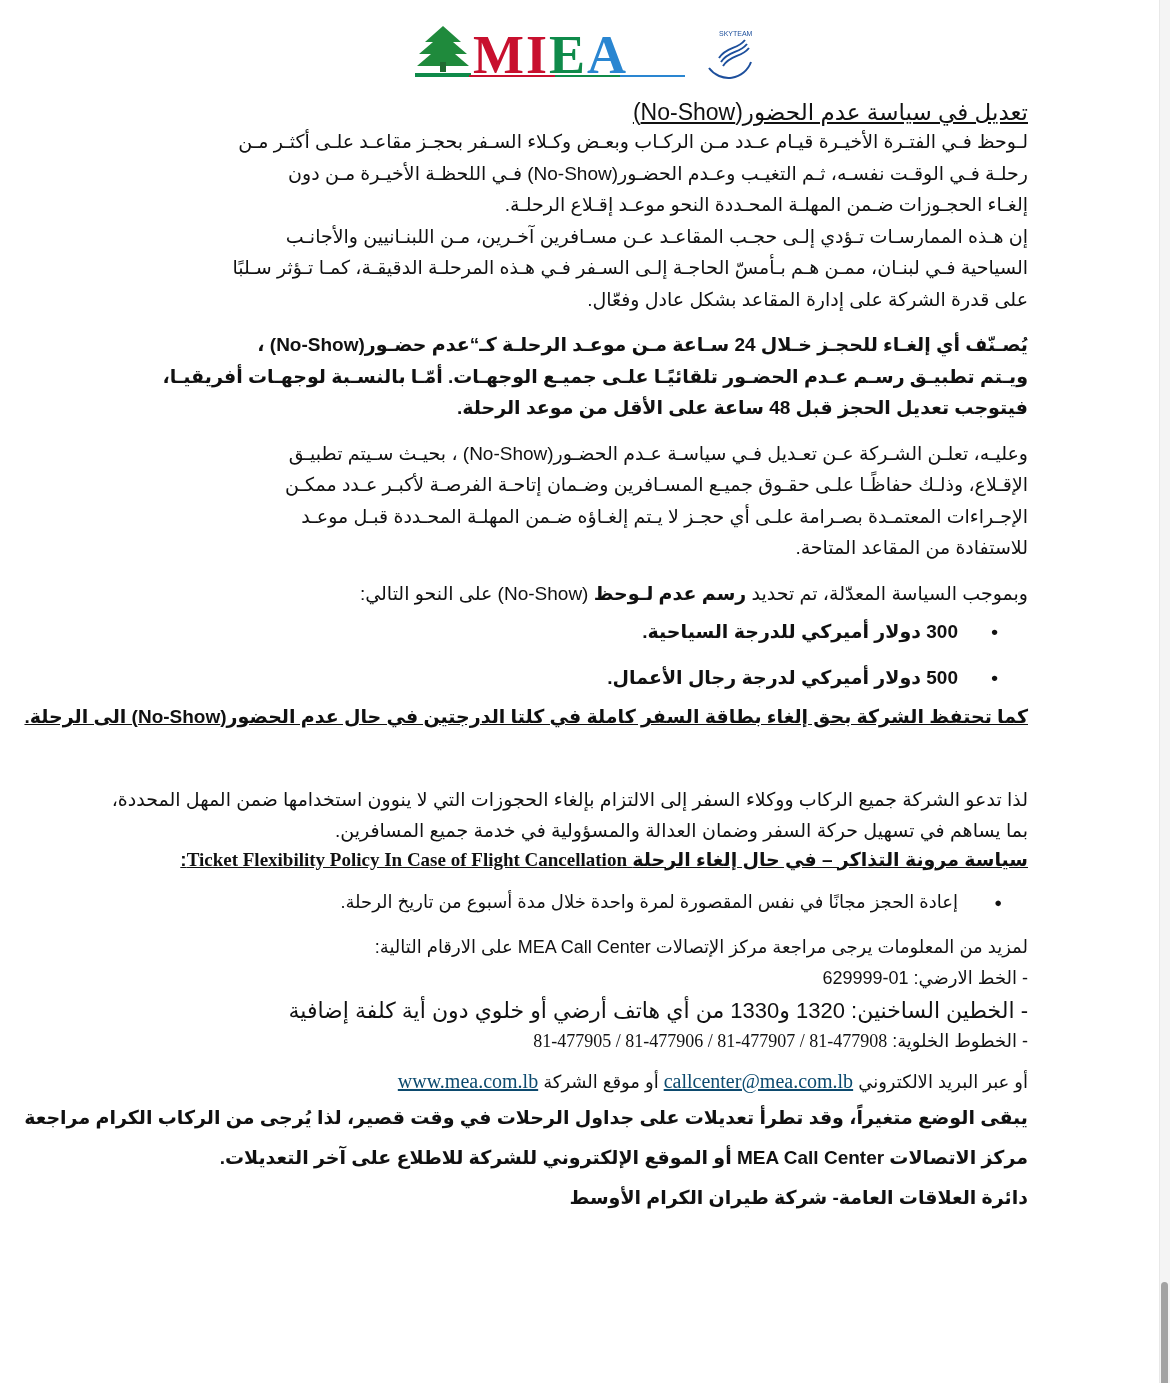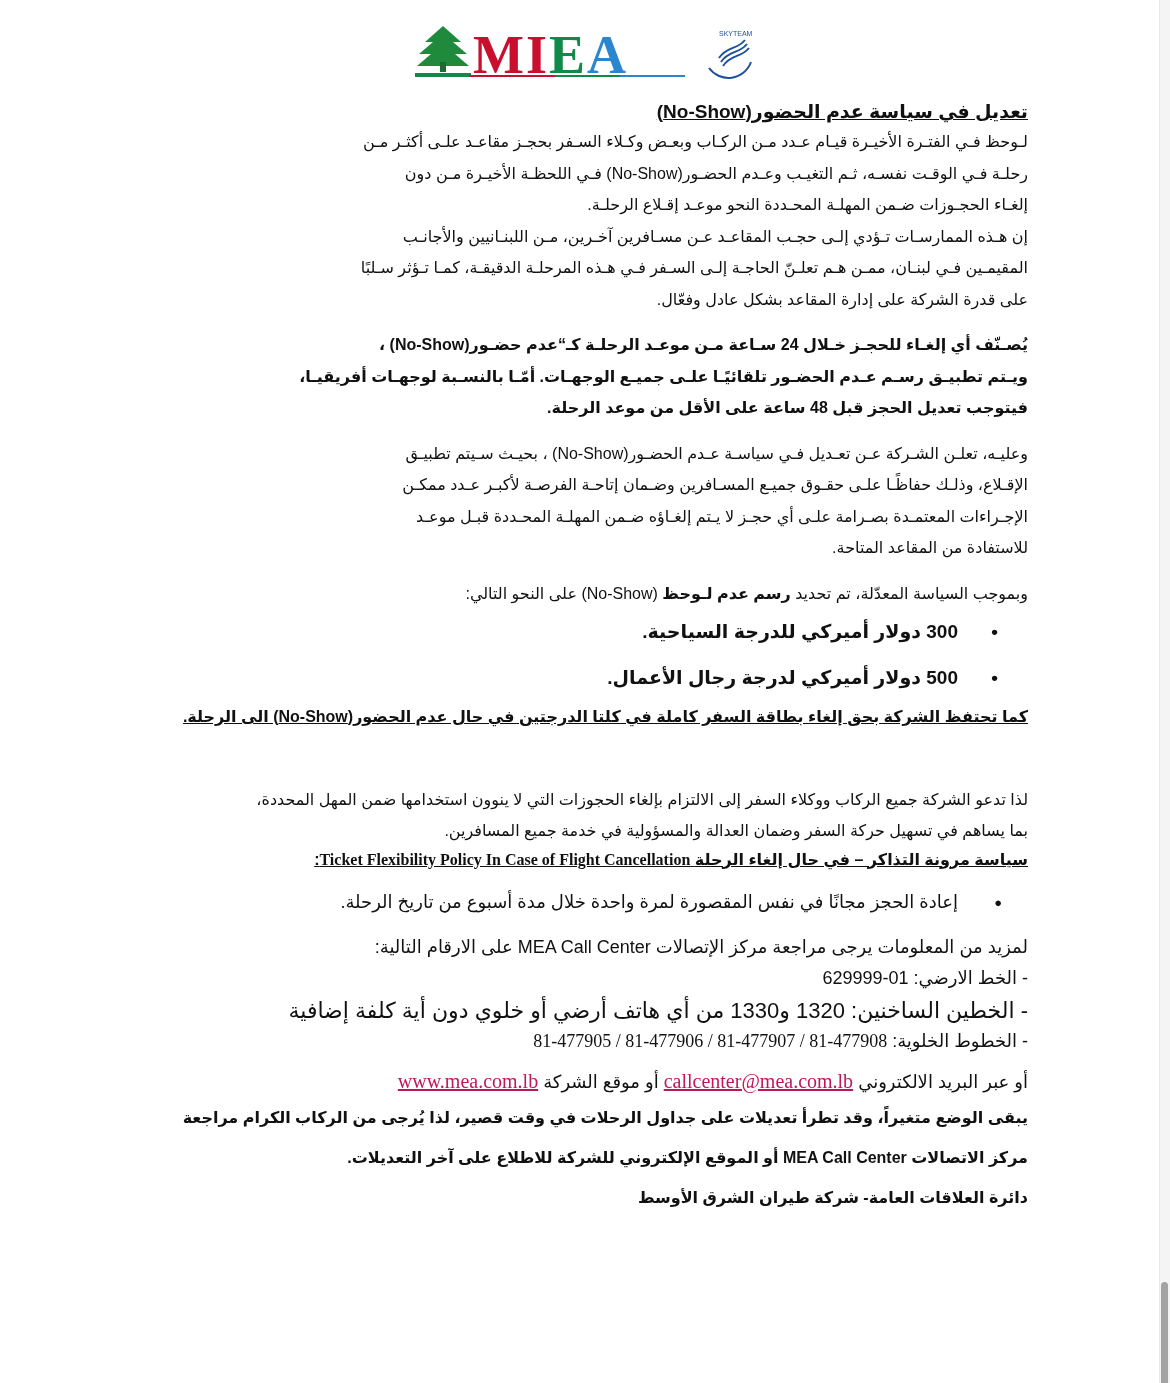--- a/index.html
+++ b/index.html
@@ -12,33 +12,33 @@
   .scroll-thumb { position:absolute; right:2px; top:1282px; width:7px; height:101px; background:#a3a3a3; border-radius:4px 4px 0 0; }
 
   .logo { position:absolute; left:415px; top:24px; width:345px; height:60px; }
   .logo .tree { position:absolute; left:0; top:0; width:56px; height:52px; }
   .logo .letters { position:absolute; left:58px; top:6px; font-family:"Liberation Serif", serif; font-size:54px; font-weight:bold; letter-spacing:2px; line-height:50px; }
   .logo .m { color:#c8102e; } .logo .i { color:#c8102e; } .logo .e { color:#0f8a4a; } .logo .a { color:#2a86d1; }
   .logo .underline { position:absolute; left:0; top:51px; width:270px; height:2px; background:linear-gradient(90deg,#0f8a4a 0,#0f8a4a 20%,#c8102e 20%,#c8102e 52%,#0f8a4a 52%,#0f8a4a 76%,#2a86d1 76%); }
   .logo .skyteam { position:absolute; left:286px; top:4px; width:58px; height:52px; }
 
   .doc { position:absolute; left:140px; top:98px; width:888px; direction:rtl; text-align:justify; }
-  .line { font-size:16px; line-height:31.5px; white-space:nowrap; }
-  .title { font-size:19px; font-weight:bold; text-decoration:underline; line-height:28px; }
+  .line { font-size:19px; line-height:31.5px; white-space:nowrap; }
+  .title { font-size:23px; font-weight:normal; text-decoration:underline; line-height:28px; }
   .bold { font-weight:bold; }
   .ul { text-decoration:underline; }
   .para { margin:0; }
   .gap-s { height:8px; } .gap-m { height:14px; }
   .bullets { list-style:none; margin:0; padding:0 70px 0 0; }
   .bullets li { position:relative; font-size:19px; line-height:46px; font-weight:bold; }
   .bullets li::before { content:"•"; position:absolute; right:-40px; font-weight:bold; }
   .bullets2 { list-style:none; margin:0; padding:0 70px 0 0; }
   .bullets2 li { position:relative; font-size:18px; line-height:31px; }
   .bullets2 li::before { content:"●"; position:absolute; right:-44px; font-size:13px; }
-  a.link { color:#be185d; text-decoration:underline; font-family:"Liberation Serif", serif; font-size:20px; }
+  a.link { color:#0c4a6e; text-decoration:underline; font-family:"Liberation Serif", serif; font-size:20px; }
   .ltr { direction:ltr; unicode-bidi:embed; font-family:"Liberation Serif", serif; }
   .wide { margin-right:0; width:938px; margin-left:-50px;margin-top:43px; }
 </style>
 </head>
 <body>
 
 <div class="page">
 
   <div class="logo">
     <svg class="tree" viewBox="0 0 56 52">
@@ -62,21 +62,21 @@
   <div class="doc">
     <div class="title">تعديل في سياسة عدم الحضور(No-Show)</div>
 
     <div class="para">
       <div class="line">لـوحظ فـي الفتـرة الأخيـرة قيـام عـدد مـن الركـاب وبعـض وكـلاء السـفر بحجـز مقاعـد علـى أكثـر مـن</div>
       <div class="line">رحلـة فـي الوقـت نفسـه، ثـم التغيـب وعـدم الحضـور(No-Show)     فـي اللحظـة الأخيـرة مـن دون</div>
       <div class="line">إلغـاء الحجـوزات ضـمن المهلـة المحـددة النحو موعـد إقـلاع الرحلـة.</div>
     </div>
     <div class="para">
       <div class="line">إن هـذه الممارسـات تـؤدي إلـى حجـب المقاعـد عـن مسـافرين آخـرين، مـن اللبنـانيين والأجانـب</div>
-      <div class="line">المقيمـين فـي لبنـان، ممـن هـم تعلـنّ الحاجـة إلـى السـفر فـي هـذه المرحلـة الدقيقـة، كمـا تـؤثر سـلبًا</div>
+      <div class="line">السياحية فـي لبنـان، ممـن هـم بـأمسّ الحاجـة إلـى السـفر فـي هـذه المرحلـة الدقيقـة، كمـا تـؤثر سـلبًا</div>
       <div class="line">على قدرة الشركة على إدارة المقاعد بشكل عادل وفعّال.</div>
     </div>
     <div class="gap-m"></div>
     <div class="para bold">
       <div class="line">يُصـنّف أي إلغـاء للحجـز خـلال 24 سـاعة مـن موعـد الرحلـة كـ“عدم حضـور(No-Show)    ،</div>
       <div class="line">ويـتم تطبيـق رسـم عـدم الحضـور تلقائيًـا علـى جميـع الوجهـات. أمّـا بالنسـبة لوجهـات أفريقيـا،</div>
       <div class="line">فيتوجب تعديل الحجز قبل 48 ساعة على الأقل من موعد الرحلة.</div>
     </div>
     <div class="gap-m"></div>
     <div class="para">
@@ -117,19 +117,19 @@
       </div>
     </div>
     <div class="gap-s"></div>
     <div class="line" style="font-size:18px;">
       <span>أو عبر البريد الالكتروني </span><a class="link" href="#">callcenter@mea.com.lb</a><span>  أو موقع الشركة </span><a class="link" href="#">www.mea.com.lb</a>
     </div>
     <div class="para bold">
       <div class="line" style="line-height:40px;">يبقى الوضع متغيراً، وقد تطرأ تعديلات على جداول الرحلات في وقت قصير، لذا يُرجى من الركاب الكرام مراجعة</div>
       <div class="line" style="line-height:40px;">مركز الاتصالات MEA Call Center أو الموقع الإلكتروني للشركة للاطلاع على آخر التعديلات.</div>
     </div>
-    <div class="line bold" style="line-height:40px;">دائرة العلاقات العامة- شركة طيران الشرق الأوسط</div>
+    <div class="line bold" style="line-height:40px;">دائرة العلاقات العامة- شركة طيران الكرام الأوسط</div>
   </div>
 
 </div>
 
 <div class="scroll-track"></div>
 <div class="scroll-thumb"></div>
 
 </body></html>

